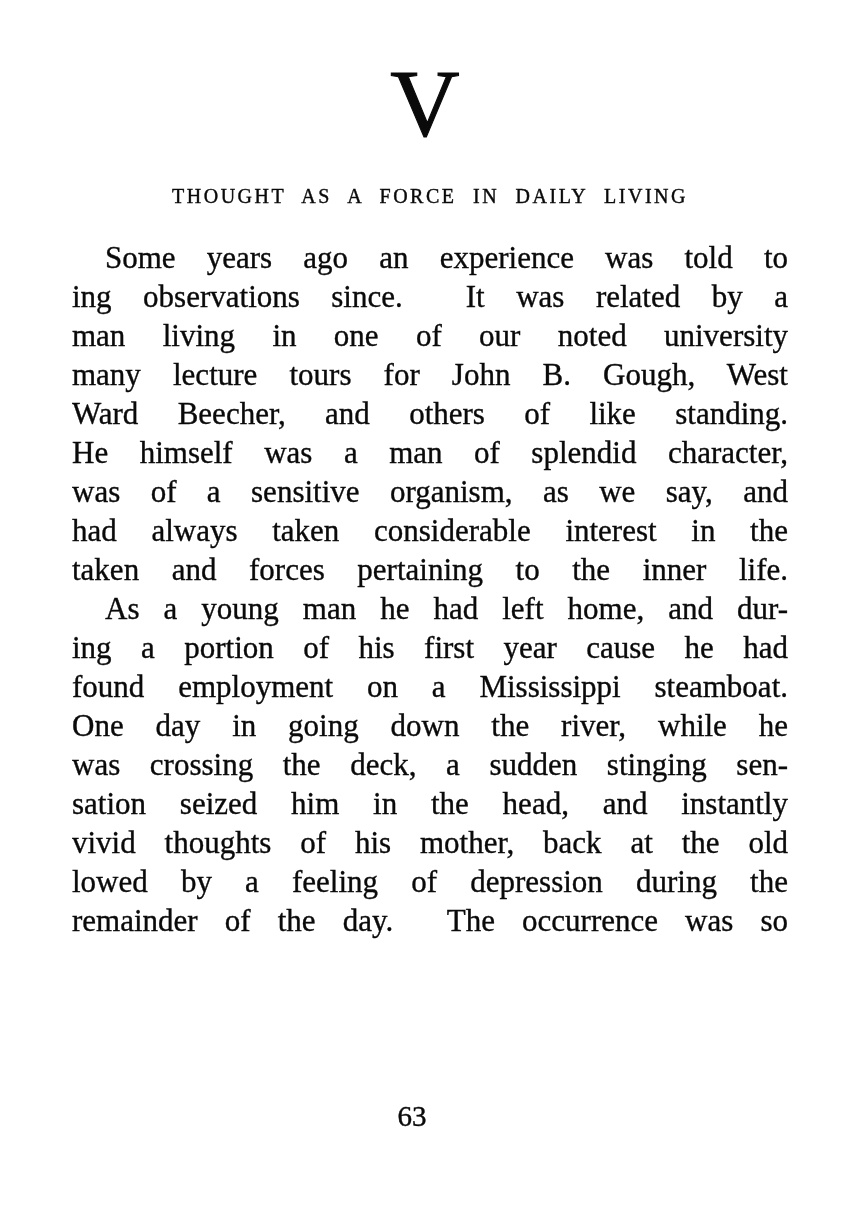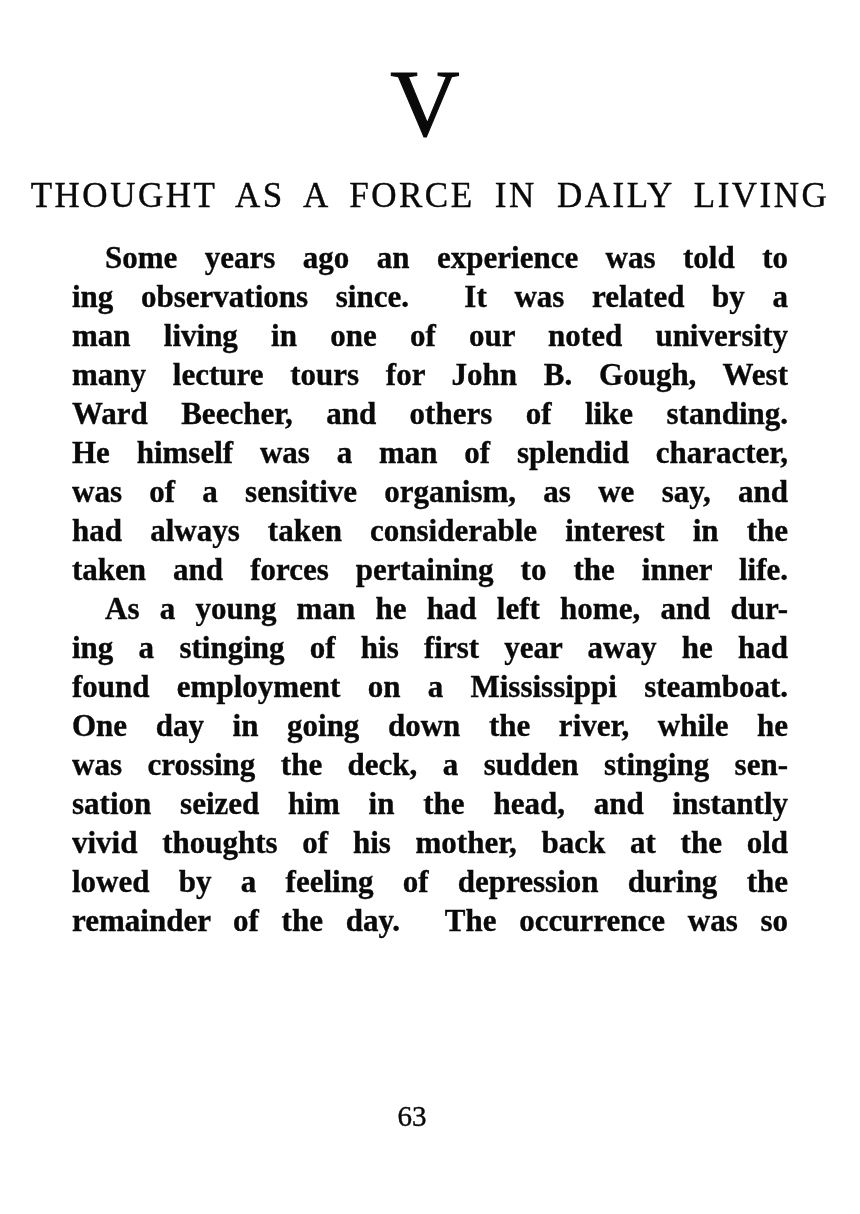--- a/index.html
+++ b/index.html
@@ -28,34 +28,33 @@
     -webkit-text-stroke: 1.1px #0a0a0a;
     letter-spacing: 0;
   }
   .chapter-title {
     position: absolute;
     top: 179px;
     left: 0;
     right: 0;
     margin: 0;
     text-align: center;
-    font-size: 35px;
+    font-size: 20px;
     line-height: 34px;
     font-weight: 400;
     letter-spacing: 2.5px;
     word-spacing: 9px;
     -webkit-text-stroke: 0.4px #0a0a0a;
   }
   .body-text {
     position: absolute;
     top: 238px;
     left: 72px;
     width: 716px;
     font-size: 31px;
-    font-weight: bold;
     -webkit-text-stroke: 0.35px #0a0a0a;
   }
   .paragraph {
     margin: 0;
     padding: 0;
   }
   .line {
     line-height: 39px;
     height: 39px;
     white-space: pre-wrap;
@@ -94,21 +93,21 @@
         <div class="line">man living in one of our noted university</div>
         <div class="line">many lecture tours for John B. Gough, West</div>
         <div class="line">Ward Beecher, and others of like standing.</div>
         <div class="line">He himself was a man of splendid character,</div>
         <div class="line">was of a sensitive organism, as we say, and</div>
         <div class="line">had always taken considerable interest in the</div>
         <div class="line">taken and forces pertaining to the inner life.</div>
       </div>
     <div class="paragraph">
         <div class="line indent">As a young man he had left home, and dur-</div>
-        <div class="line">ing a stinging of his first year away he had</div>
+        <div class="line">ing a portion of his first year cause he had</div>
         <div class="line">found employment on a Mississippi steamboat.</div>
         <div class="line">One day in going down the river, while he</div>
         <div class="line">was crossing the deck, a sudden stinging sen-</div>
         <div class="line">sation seized him in the head, and instantly</div>
         <div class="line">vivid thoughts of his mother, back at the old</div>
         <div class="line">lowed by a feeling of depression during the</div>
         <div class="line">remainder of the day.  The occurrence was so</div>
       </div>
   </div>
 

